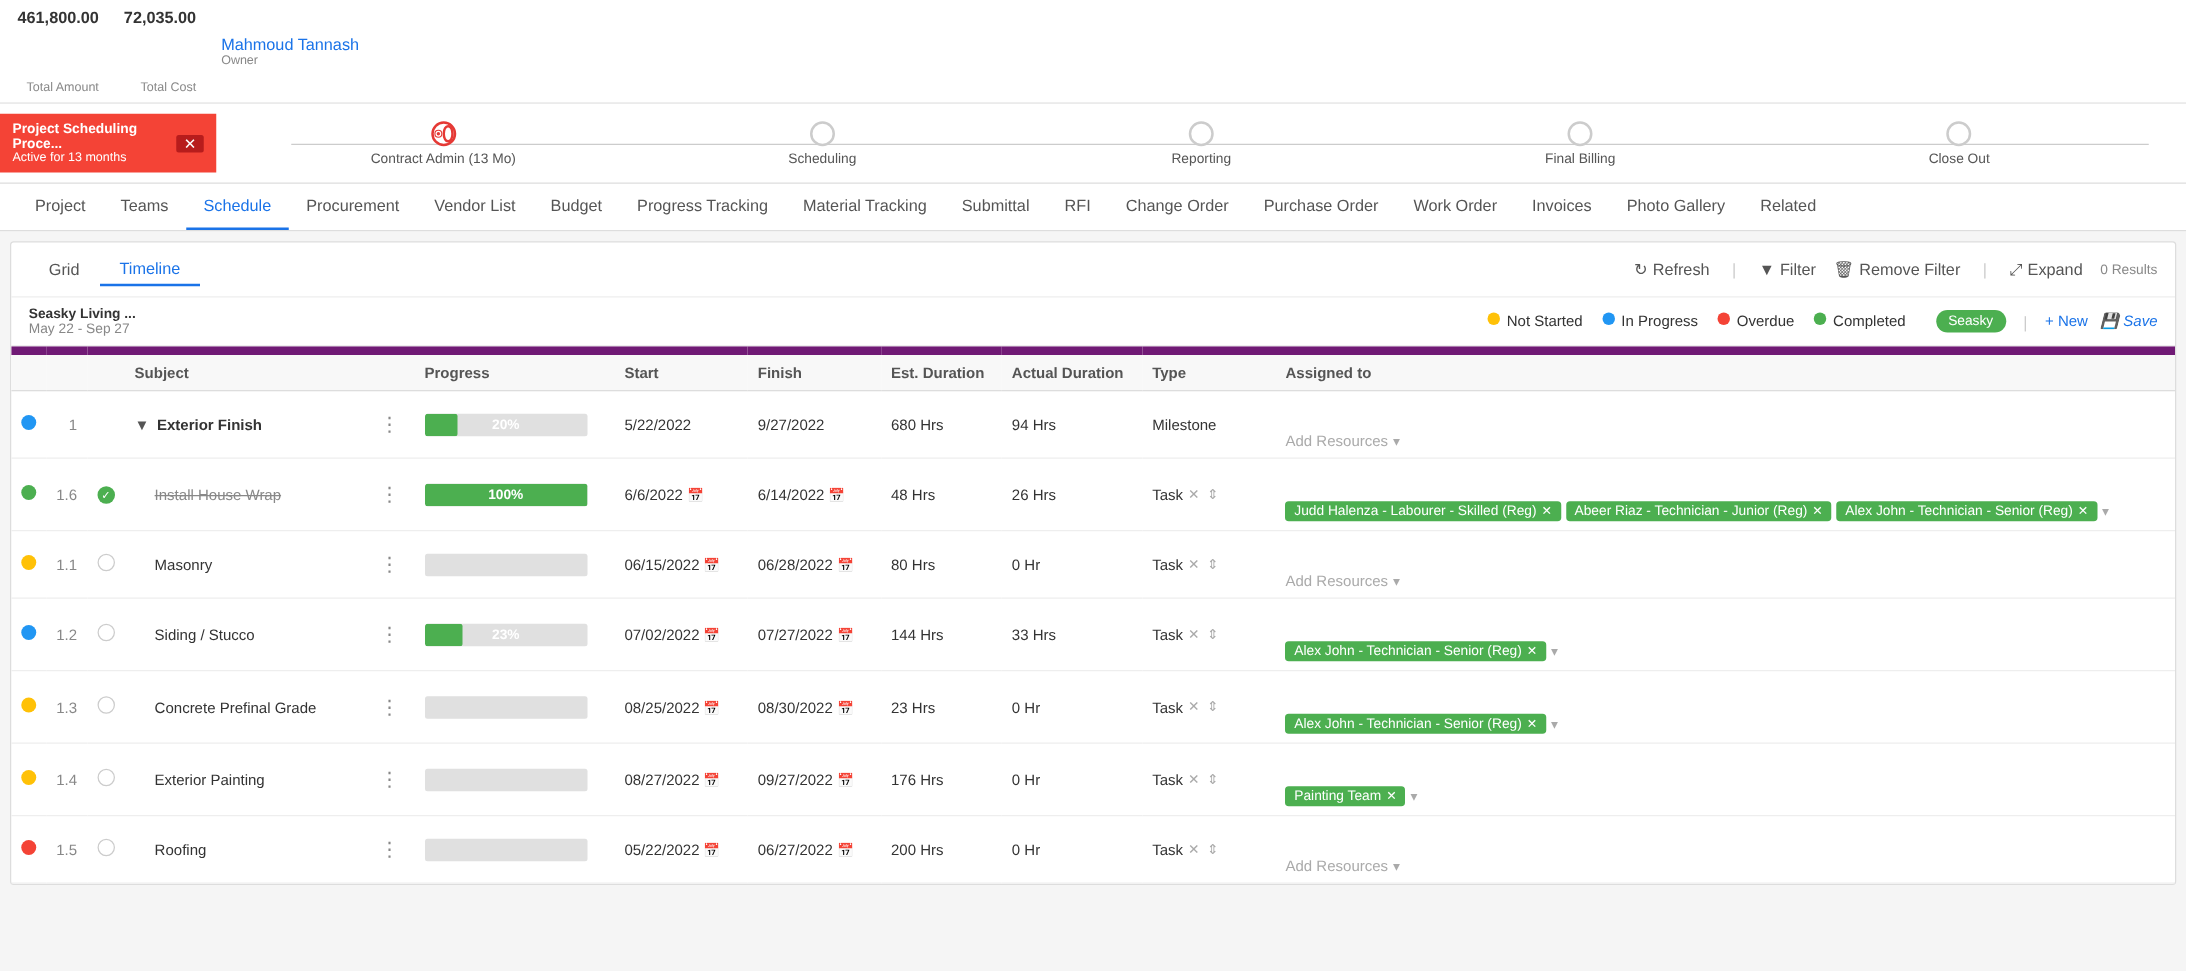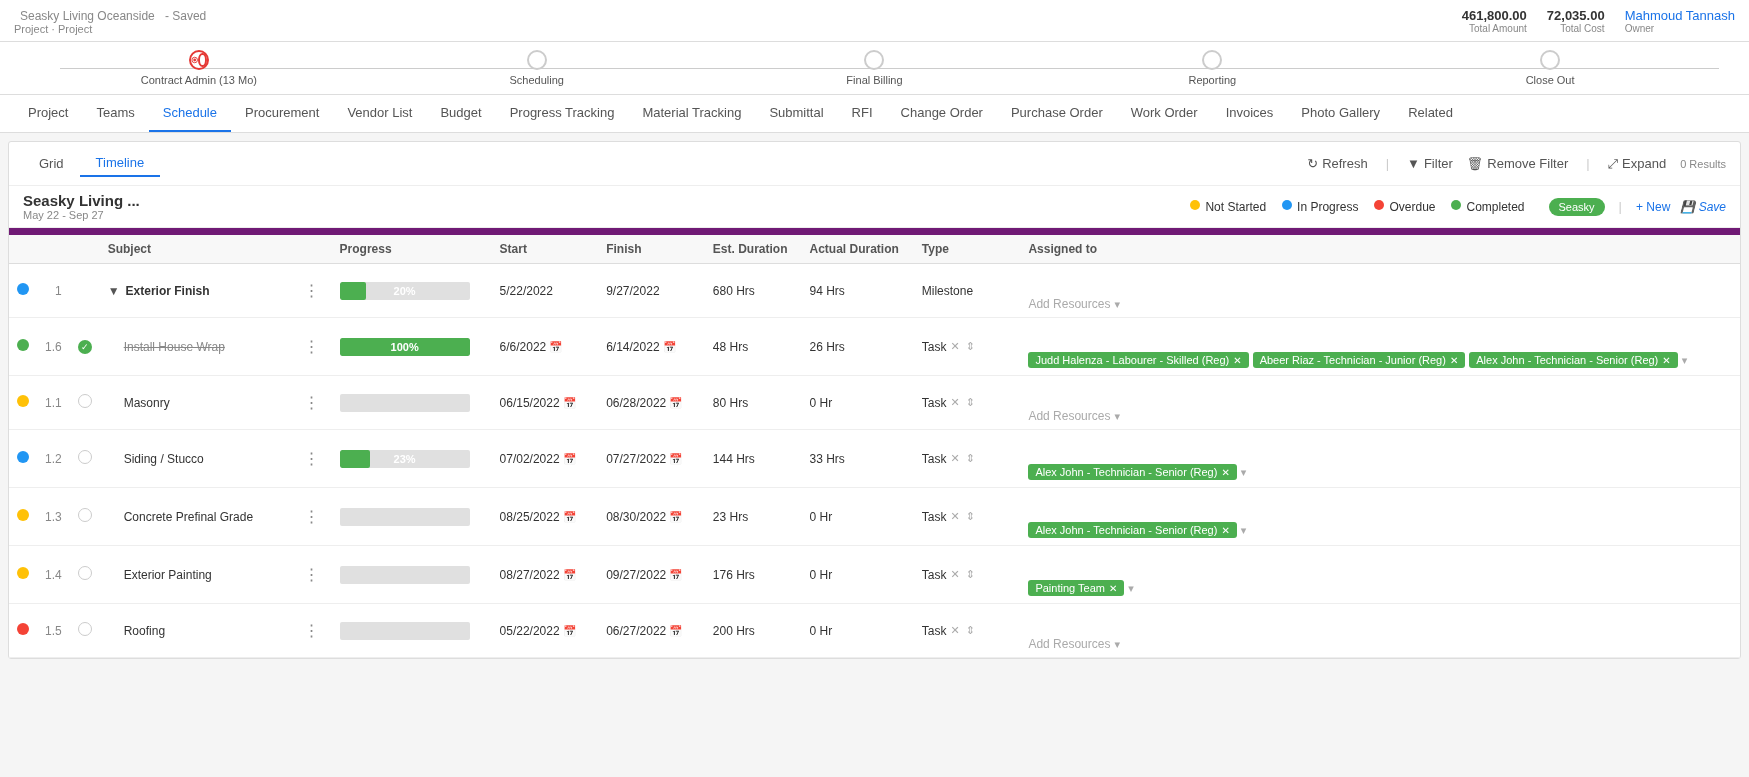--- a/index.html
+++ b/index.html
@@ -14,21 +14,21 @@
       align-items: center;
       justify-content: space-between;
     }
     .top-header-left { display: flex; flex-direction: column; }
     .project-title { font-size: 15px; font-weight: bold; color: #333; }
     .project-title span { font-weight: normal; font-size: 12px; color: #888; margin-left: 6px; }
     .breadcrumb { font-size: 11px; color: #888; }
     .top-header-right { display: flex; align-items: center; gap: 20px; }
     .stat-item { text-align: right; }
     .stat-value { font-size: 13px; font-weight: bold; color: #333; }
-    .stat-label { font-size: 10px; color: #888; }
+    .stat-label { font-size: 10px; color: #888; margin-top: 44px; }
     .user-info { font-size: 13px; color: #1a73e8; cursor: pointer; }
     .user-role { font-size: 10px; color: #888; }
 
     
     .progress-header {
       background: white;
       border-bottom: 1px solid #ddd;
       padding: 8px 0;
       display: flex;
       align-items: center;
@@ -302,67 +302,67 @@
       font-size: 12px;
       cursor: pointer;
       padding: 0 6px;
       border-radius: 2px;
     }
   </style>
 </head>
 <body>
 
 <div class="top-header">
-  <div class="top-header-left">
-    <div class="project-title">
-      <span>Seasky Living Oceanside</span>
-      <span>- Saved</span>
-    </div>
-    <div class="breadcrumb">Project · Project</div>
-  </div>
   <div class="top-header-right">
     <div class="stat-item">
       <div class="stat-value">461,800.00</div>
       <div class="stat-label">Total Amount</div>
     </div>
     <div class="stat-item">
       <div class="stat-value">72,035.00</div>
       <div class="stat-label">Total Cost</div>
     </div>
     <div style="cursor:pointer;">
       <div class="user-info">Mahmoud Tannash</div>
       <div class="user-role">Owner</div>
     </div>
   </div>
 </div>
 
 <div class="progress-header">
 
+  <div class="phase-bar" style="min-width:160px; position:relative;">
+    <div style="display:flex; flex-direction:column; flex:1;">
+      <span style="font-size:11px; font-weight:bold;">Project Scheduling Proce...</span>
+      <span style="font-size:10px;">Active for 13 months</span>
+    </div>
+    <button class="phase-bar-close">✕</button>
+  </div>
 
   <div class="phase-steps" id="phase-steps-container">
       <div class="phase-step">
         <div class="phase-circle active">
           <svg width="16" height="16" viewBox="0 0 16 16">
             <circle cx="8" cy="8" r="6" fill="none" stroke="#e53935" stroke-width="2"></circle>
             <circle cx="8" cy="8" r="3" fill="#e53935"></circle>
           </svg>
         </div>
         <div class="phase-label">Contract Admin (13 Mo)</div>
       </div>
       <div class="phase-step">
         <div class="phase-circle"></div>
         <div class="phase-label">Scheduling</div>
       </div>
       <div class="phase-step">
         <div class="phase-circle"></div>
-        <div class="phase-label">Final Billing</div>
+        <div class="phase-label">Reporting</div>
       </div>
       <div class="phase-step">
         <div class="phase-circle"></div>
-        <div class="phase-label">Reporting</div>
+        <div class="phase-label">Final Billing</div>
       </div>
       <div class="phase-step">
         <div class="phase-circle"></div>
         <div class="phase-label">Close Out</div>
       </div>
     </div>
 </div>
 
 <div class="nav-tabs" id="nav-tabs-container">
     <div class="nav-tab">Project</div>
@@ -408,21 +408,21 @@
       <button class="toolbar-btn">
         <span>⤢</span>
         <span>Expand</span>
       </button>
       <div class="filter-results">0 Results</div>
     </div>
   </div>
 
   <div style="display:flex; align-items:center; padding: 6px 14px; justify-content: space-between; border-bottom: 1px solid #eee;">
     <div style="display:flex; flex-direction:column;">
-      <span style="font-weight:bold; font-size:15px;">Seasky Living ...</span>
+      <span style="font-weight:bold; font-size:11px;">Seasky Living ...</span>
       <span style="font-size:11px; color:#888;">May 22 - Sep 27</span>
     </div>
     <div style="display:flex; align-items:center; gap:10px;">
 
       <div class="legend" id="legend-container">
           <div class="legend-item">
             <span class="legend-dot" style="background:#FFC107;"></span>
             <span>Not Started</span>
           </div>
           <div class="legend-item">

